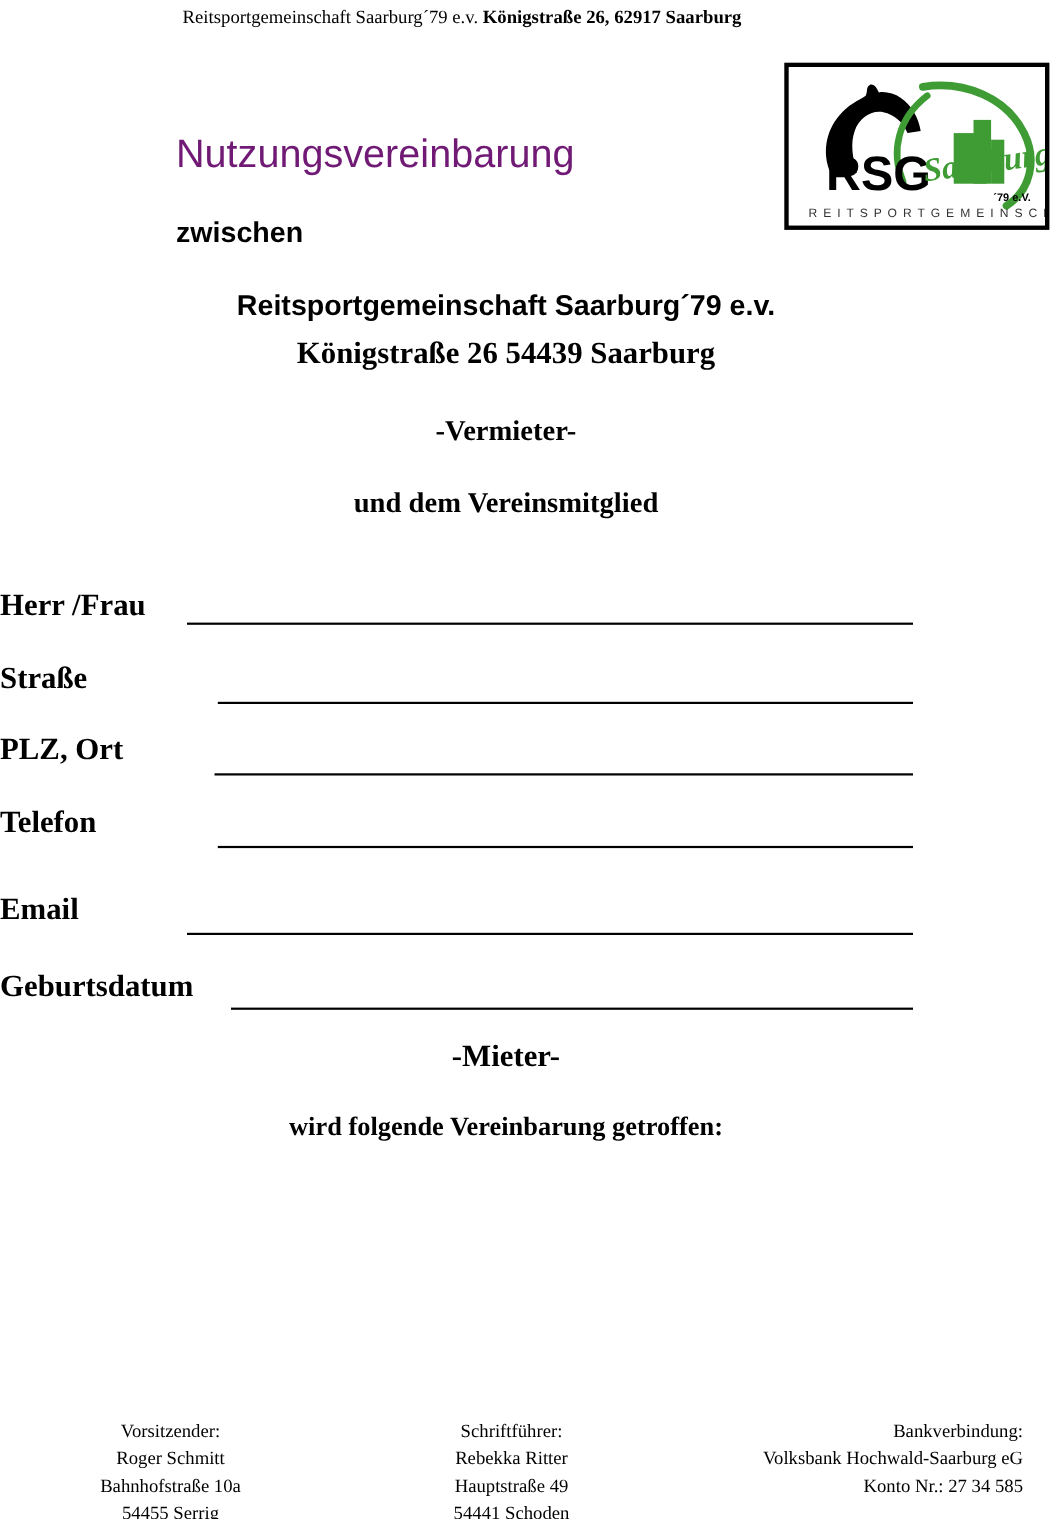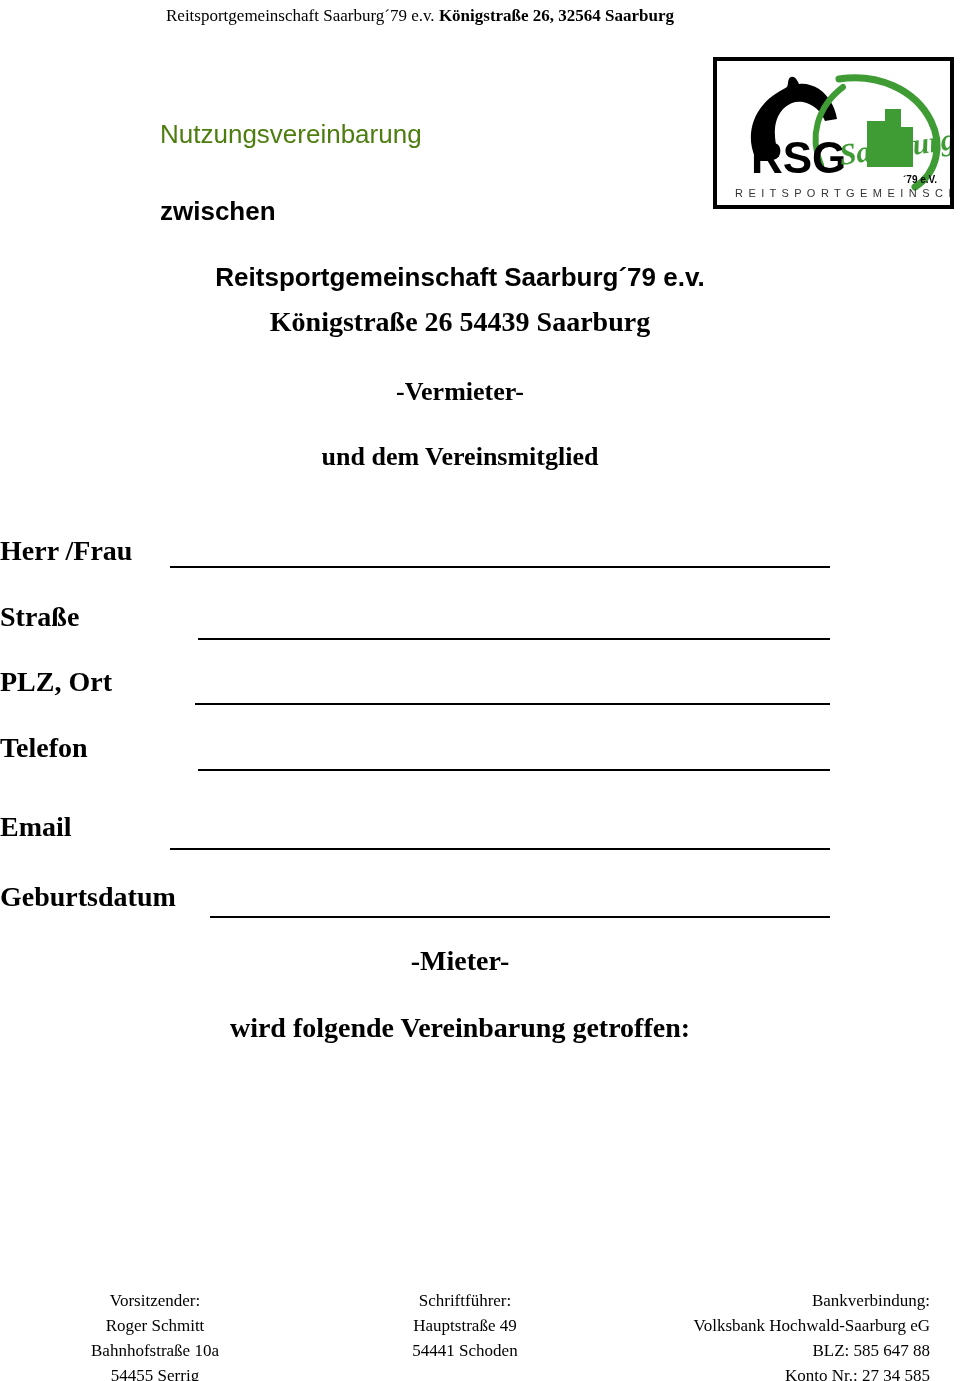--- a/index.html
+++ b/index.html
@@ -44,23 +44,23 @@
   }
   .logo-svg { display: block; }
 
   
   .title-main {
     position: absolute;
     top: 120px;
     left: 160px;
     width: 540px;
     font-family: "Liberation Sans", sans-serif;
-    font-size: 26px;
+    font-size: 36px;
     line-height: 1.1;
-    color: #4d7c0f;
+    color: #701a75;
   }
   .subtitle-zwischen {
     position: absolute;
     top: 196px;
     left: 160px;
     width: 560px;
     text-align: left;
     font-family: "Liberation Sans", sans-serif;
     font-weight: bold;
     font-size: 26px;
@@ -141,21 +141,21 @@
     font-weight: bold;
     font-size: 28px;
   }
   .agreement-line {
     position: absolute;
     top: 1012px;
     left: 110px;
     width: 700px;
     text-align: center;
     font-weight: bold;
-    font-size: 28px;
+    font-size: 24px;
   }
 
   
   .footer {
     position: absolute;
     left: 0;
     top: 1288px;
     width: 960px;
     display: flex;
     font-size: 17px;
@@ -167,21 +167,21 @@
   .footer-col.left   { text-align: center; }
   .footer-col.center { text-align: center; }
   .footer-col.right  { text-align: right; padding-right: 30px; }
   .footer-line { white-space: nowrap; }
 </style>
 </head>
 <body>
 
 <div class="doc-header">
   <span>Reitsportgemeinschaft Saarburg´79 e.v.</span>
-  <span class="hdr-bold">Königstraße 26, 32564 Saarburg</span>
+  <span class="hdr-bold">Königstraße 26, 62917 Saarburg</span>
 </div>
 
 <div class="logo-box">
   <svg class="logo-svg" width="233" height="144" viewBox="0 0 233 144" xmlns="http://www.w3.org/2000/svg">
     <rect x="0" y="0" width="233" height="144" fill="#ffffff"></rect>
 
     <path d="M38 96 C30 78 34 58 46 44 C54 34 64 30 70 26 C72 22 70 18 74 16 C78 15 80 19 82 23 C88 22 96 24 102 28 C112 35 118 46 120 58 L108 60 C104 50 96 43 86 41 C74 39 64 47 60 58 C56 69 58 82 62 96 Z" fill="#000000"></path>
 
     <path d="M122 18 C160 12 198 28 214 60 C226 84 220 112 198 126" fill="none" stroke="#3f9c35" stroke-width="7" stroke-linecap="round"></path>
     <path d="M126 26 C100 46 92 76 104 104" fill="none" stroke="#3f9c35" stroke-width="6" stroke-linecap="round"></path>
@@ -242,22 +242,22 @@
 
 <div class="footer">
   <div class="footer-col left">
     <div class="footer-line">Vorsitzender:</div>
     <div class="footer-line">Roger Schmitt</div>
     <div class="footer-line">Bahnhofstraße 10a</div>
     <div class="footer-line">54455 Serrig</div>
   </div>
   <div class="footer-col center">
     <div class="footer-line">Schriftführer:</div>
+    <div class="footer-line">Rebekka Ritter</div>
     <div class="footer-line">Hauptstraße 49</div>
     <div class="footer-line">54441 Schoden</div>
   </div>
   <div class="footer-col right">
     <div class="footer-line">Bankverbindung:</div>
     <div class="footer-line">Volksbank Hochwald-Saarburg eG</div>
-    <div class="footer-line">BLZ: 585 647 88</div>
     <div class="footer-line">Konto Nr.: 27 34 585</div>
   </div>
 </div>
 
 </body></html>

